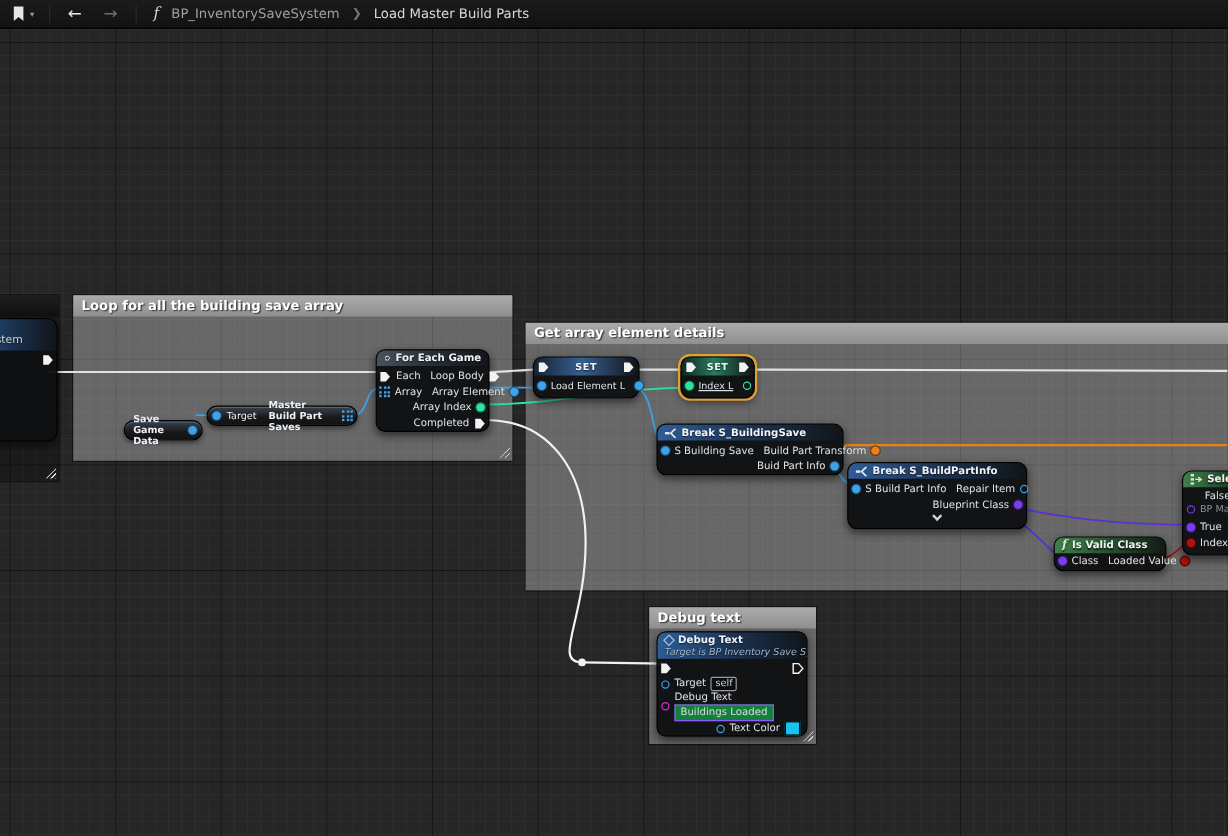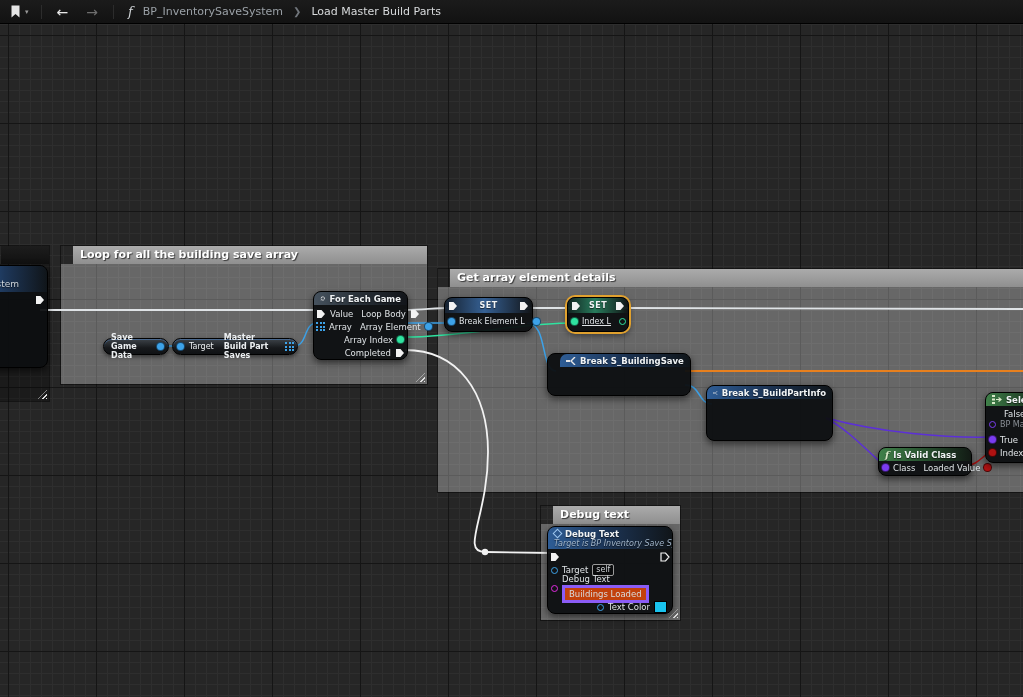--- a/index.html
+++ b/index.html
@@ -30,21 +30,21 @@
       linear-gradient(#2e2e2e 1px, transparent 1px),
       linear-gradient(90deg,#2e2e2e 1px, transparent 1px);
     background-size:88px 88px,88px 88px,11px 11px,11px 11px;
     background-position:8px 11px,8px 11px,8px 0,8px 0; }
 
   
   .comment { position:absolute; border:1px solid rgba(0,0,0,.45); z-index:1; }
   .comment .c-body { position:absolute; inset:18px 0 0 0; background:rgba(255,255,255,.30); }
   .comment .c-title { position:absolute; top:0; left:0; right:0; height:18px;
     background:linear-gradient(180deg,#ababab,#8f8f8f); color:#fff; font-size:11px; font-weight:bold;
-    line-height:18px; padding:0 7px; text-shadow:1px 1px 1px rgba(0,0,0,.65); white-space:nowrap; overflow:hidden;margin-left:12px; }
+    line-height:18px; padding:0 7px; text-shadow:1px 1px 1px rgba(0,0,0,.65); white-space:nowrap; overflow:hidden; }
   .comment.dark .c-body { background:rgba(0,0,0,.28); }
   .comment.dark .c-title { background:linear-gradient(180deg,#1d1d1d,#101010); color:#9a9a9a; }
   .resize-handle { position:absolute; right:2px; bottom:2px; width:9px; height:9px;
     clip-path:polygon(100% 0,100% 100%,0 100%);
     background:repeating-linear-gradient(135deg,#e0e0e0 0 1px,transparent 1px 3px); }
 
   
   svg.wires { position:absolute; inset:0; z-index:3; pointer-events:none; }
 
   
@@ -85,21 +85,21 @@
       linear-gradient(#3da2e8,#3da2e8) 0 7px/2px 2px no-repeat, linear-gradient(#3da2e8,#3da2e8) 3.5px 7px/2px 2px no-repeat, linear-gradient(#3da2e8,#3da2e8) 7px 7px/2px 2px no-repeat; }
 
   
   .pill { position:absolute; z-index:5; height:17px; border-radius:9px; border:1px solid #000;
     background:linear-gradient(180deg,#3d4349,#17191c 60%,#101214);
     box-shadow:inset 0 1px 0 rgba(90,150,225,.45), 0 2px 4px rgba(0,0,0,.5);
     display:flex; align-items:center; gap:5px; padding:0 7px; color:#eceff1; font-size:8.5px; font-weight:bold; }
 
   .value-box { border:1px solid #9a9a9a; border-radius:2px; background:rgba(0,0,0,.35);
     color:#cfd3d6; font-size:8px; padding:0 3px; line-height:10px; }
-  .text-field { border:3px solid #8b5cf6; background:#c2410c; color:#d8dcde; font-size:8.5px;
+  .text-field { border:1px solid #8b5cf6; background:#15803d; color:#d8dcde; font-size:8.5px;
     padding:1px 4px; line-height:10px; }
   .swatch { width:13px; height:12px; background:#19c3ee; border:1px solid #000; }
 
   .diamond { width:7px; height:7px; border:1.5px solid #9ec7ee; transform:rotate(45deg); flex:0 0 auto; }
   .subtitle { font-weight:normal; font-style:italic; font-size:8px; color:#9fb3c8; }
   .chevron-exp { width:6px; height:6px; border-right:2px solid #cfd3d6; border-bottom:2px solid #cfd3d6;
     transform:rotate(45deg); margin:0 auto; }
   .stack { display:flex; flex-direction:column; gap:1px; }
 </style>
 </head>
@@ -170,21 +170,21 @@
     <div class="n-header hdr-blue" style="height:26px; align-items:flex-end; padding-bottom:3px;">
       <span style="font-weight:normal; color:#cfd6dc;">e System</span>
     </div>
     <div class="p-row" style="height:16px; justify-content:flex-end; padding-right:2px;">
       <svg class="exec" viewBox="0 0 10 10">
           <path d="M1,1 L5.5,1 L9,5 L5.5,9 L1,9 Z" fill="#f2f2f2"></path>
         </svg>
     </div>
   </div>
 
-  <div class="pill" style="left:103px; top:314px; width:66px;">
+  <div class="pill" style="left:103px; top:326px; width:66px;">
     <span style="font-size:8px;">Save Game Data</span>
     <span class="pin blue" style="margin-right:-3px;"></span>
   </div>
 
   <div class="pill" style="left:172px; top:314px; width:126px;">
     <span class="pin blue" style="margin-left:-3px;"></span>
     <span style="font-size:8px; font-weight:normal;">Target</span>
     <span class="spring" style="flex:1;"></span>
     <span style="font-size:8px;">Master Build Part Saves</span>
     <span class="grid-icon" style="margin-right:-4px;"></span>
@@ -196,21 +196,21 @@
         <path d="M2 5 a3 3 0 1 1 1 2.2" stroke="#e8e8e8" stroke-width="1.4" fill="none"></path>
         <path d="M1.2 8.6 L3.6 7.6 L2 5.8 Z" fill="#e8e8e8"></path>
         </svg>
       <span style="font-size:8.5px;">For Each Game</span>
     </div>
     <div class="rows">
       <div class="p-row">
         <svg class="exec" viewBox="0 0 10 10" style="margin-left:-3px;">
             <path d="M1,1 L5.5,1 L9,5 L5.5,9 L1,9 Z" fill="#f2f2f2"></path>
           </svg>
-        <span class="p-label">Value</span>
+        <span class="p-label">Each</span>
         <span class="spring"></span>
         <span class="p-label">Loop Body</span>
         <svg class="exec" viewBox="0 0 10 10" style="margin-right:-3px;">
             <path d="M1,1 L5.5,1 L9,5 L5.5,9 L1,9 Z" fill="#f2f2f2"></path>
           </svg>
       </div>
       <div class="p-row">
         <span class="grid-icon" style="margin-left:-3px;"></span>
         <span class="p-label">Array</span>
         <span class="spring"></span>
@@ -237,21 +237,21 @@
       <svg class="exec" viewBox="0 0 10 10" style="position:absolute; left:3px;">
           <path d="M1,1 L5.5,1 L9,5 L5.5,9 L1,9 Z" fill="#f2f2f2"></path>
         </svg>
       <span style="font-size:8px; letter-spacing:.5px;">SET</span>
       <svg class="exec" viewBox="0 0 10 10" style="position:absolute; right:3px;">
           <path d="M1,1 L5.5,1 L9,5 L5.5,9 L1,9 Z" fill="#f2f2f2"></path>
         </svg>
     </div>
     <div class="p-row" style="height:16px;">
       <span class="pin blue" style="margin-left:-2px;"></span>
-      <span class="p-label" style="font-size:8px;">Break Element L</span>
+      <span class="p-label" style="font-size:8px;">Load Element L</span>
       <span class="spring"></span>
       <span class="pin blue" style="margin-right:-2px;"></span>
     </div>
   </div>
 
   <div class="node selected" style="left:567px; top:273px; width:62px; height:35px;">
     <div class="n-header hdr-setgreen" style="height:15px; position:relative;">
       <svg class="exec" viewBox="0 0 10 10" style="position:absolute; left:3px;">
           <path d="M1,1 L5.5,1 L9,5 L5.5,9 L1,9 Z" fill="#f2f2f2"></path>
         </svg>
@@ -261,37 +261,68 @@
         </svg>
     </div>
     <div class="p-row" style="height:16px;">
       <span class="pin teal" style="margin-left:-2px;"></span>
       <span class="p-label" style="font-size:8px;text-decoration:underline;">Index L</span>
       <span class="spring"></span>
       <span class="pin teal hollow" style="margin-right:-2px;"></span>
     </div>
   </div>
 
-  <div class="node" style="left:547px; top:329px; width:144px; height:43px;padding-left:12px;">
+  <div class="node" style="left:547px; top:329px; width:156px; height:43px;">
     <div class="n-header hdr-blue" style="height:13px;">
       <svg width="10" height="8" viewBox="0 0 10 8">
         <rect x="0" y="3" width="4" height="2" fill="#e8e8e8"></rect>
           <path d="M9 0 L5 4 L9 8" stroke="#e8e8e8" stroke-width="1.4" fill="none"></path>
         </svg>
       <span style="font-size:8.5px;">Break S_BuildingSave</span>
     </div>
-  </div>
-
-  <div class="node" style="left:706px; top:361px; width:127px; height:56px;">
+    <div class="rows">
+      <div class="p-row">
+        <span class="pin blue" style="margin-left:-2px;"></span>
+        <span class="p-label">S Building Save</span>
+        <span class="spring"></span>
+        <span class="p-label">Build Part Transform</span>
+        <span class="pin orange" style="margin-right:-2px;"></span>
+      </div>
+      <div class="p-row">
+        <span class="spring"></span>
+        <span class="p-label">Buid Part Info</span>
+        <span class="pin blue" style="margin-right:-2px;"></span>
+      </div>
+    </div>
+  </div>
+
+  <div class="node" style="left:706px; top:361px; width:150px; height:56px;">
     <div class="n-header hdr-blue" style="height:13px;">
       <svg width="10" height="8" viewBox="0 0 10 8">
         <rect x="0" y="3" width="4" height="2" fill="#e8e8e8"></rect>
           <path d="M9 0 L5 4 L9 8" stroke="#e8e8e8" stroke-width="1.4" fill="none"></path>
         </svg>
       <span style="font-size:8.5px;">Break S_BuildPartInfo</span>
+    </div>
+    <div class="rows">
+      <div class="p-row">
+        <span class="pin blue" style="margin-left:-2px;"></span>
+        <span class="p-label">S Build Part Info</span>
+        <span class="spring"></span>
+        <span class="p-label">Repair Item</span>
+        <span class="pin blue hollow" style="margin-right:-2px;"></span>
+      </div>
+      <div class="p-row">
+        <span class="spring"></span>
+        <span class="p-label">Blueprint Class</span>
+        <span class="pin purple" style="margin-right:-2px;"></span>
+      </div>
+      <div style="height:10px; display:flex; align-items:flex-start; justify-content:center;">
+        <span class="chevron-exp"></span>
+      </div>
     </div>
   </div>
 
   <div class="node" style="left:878px; top:423px; width:94px; height:29px;">
     <div class="n-header hdr-green" style="height:13px;">
       <span class="fn-icon" style="padding:0; font-size:10px; color:#d8e8c8;">f</span>
       <span style="font-size:8.5px;">Is Valid Class</span>
     </div>
     <div class="p-row" style="height:13px;">
       <span class="pin purple" style="margin-left:-2px;"></span>

